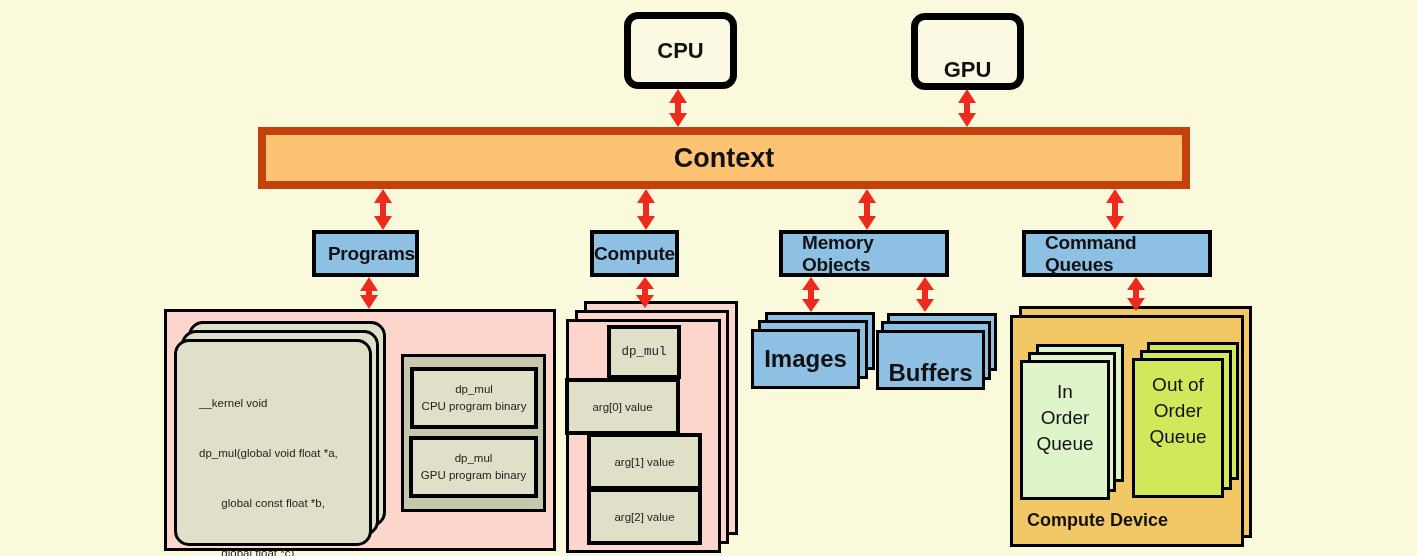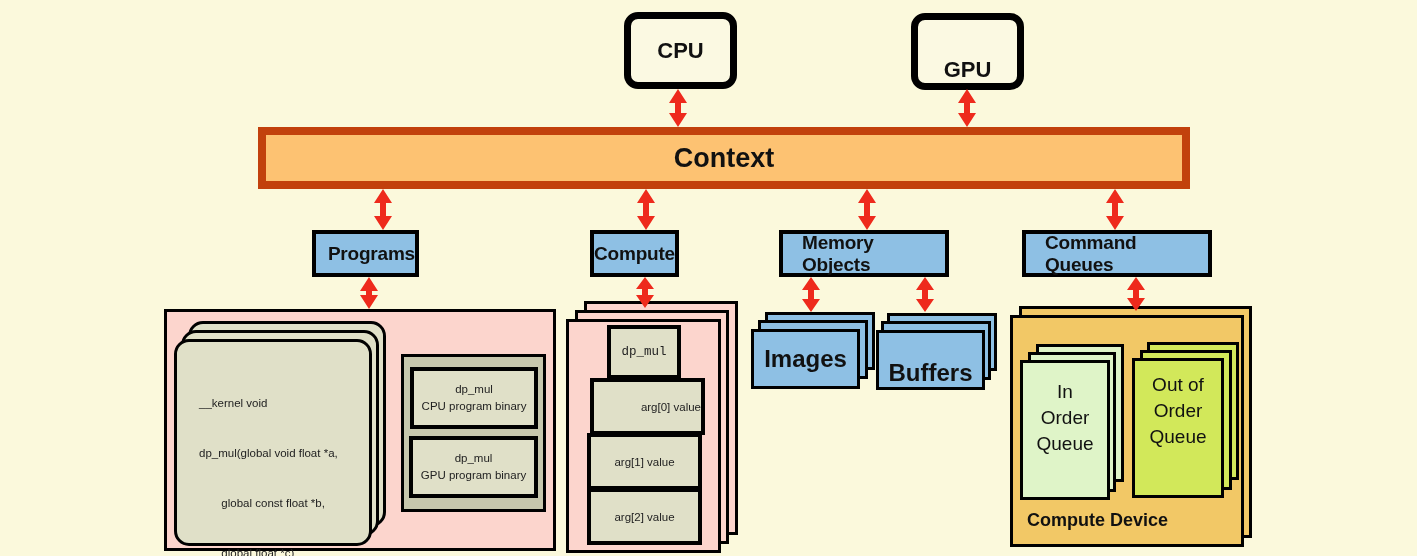--- a/index.html
+++ b/index.html
@@ -94,21 +94,21 @@
   <span>dp_mul</span>
   <span>GPU program binary</span>
 </div>
 
 <div class="abs pinkpanel" style="left:584px;top:301px;width:154px;height:234px;"></div>
 <div class="abs pinkpanel" style="left:575px;top:310px;width:154px;height:234px;"></div>
 <div class="abs pinkpanel" style="left:566px;top:319px;width:155px;height:234px;"></div>
 <div class="abs kname" style="left:607px;top:325px;width:74px;height:54px;">
   <span>dp_mul</span>
 </div>
-<div class="abs karg" style="left:590px;top:378px;width:115px;height:57px;justify-content:flex-end;">
+<div class="abs karg" style="left:565px;top:378px;width:115px;height:57px;">
   <span>arg[0] value</span>
 </div>
 <div class="abs karg" style="left:587px;top:433px;width:115px;height:57px;">
   <span>arg[1] value</span>
 </div>
 <div class="abs karg" style="left:587px;top:488px;width:115px;height:57px;">
   <span>arg[2] value</span>
 </div>
 
 <div class="abs memsheet" style="left:765px;top:312px;width:110px;height:58px;"></div>

